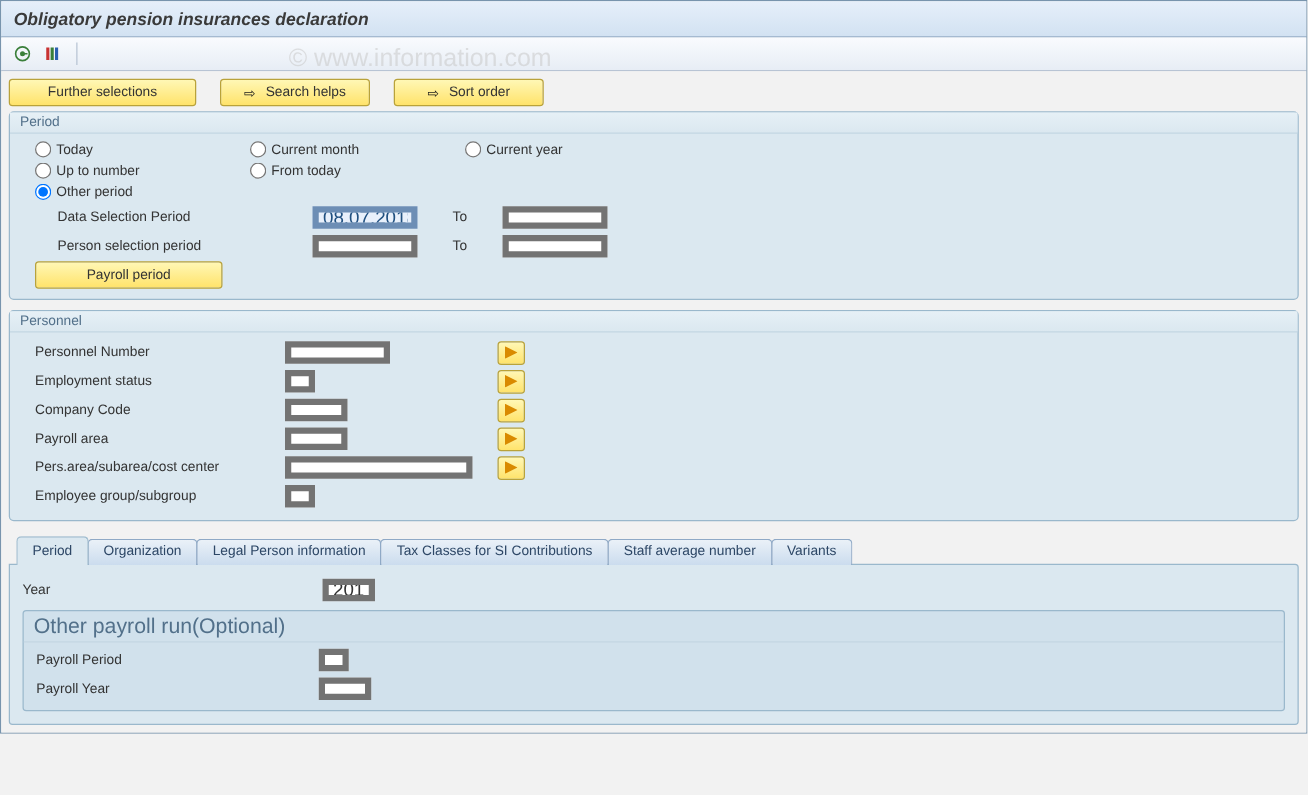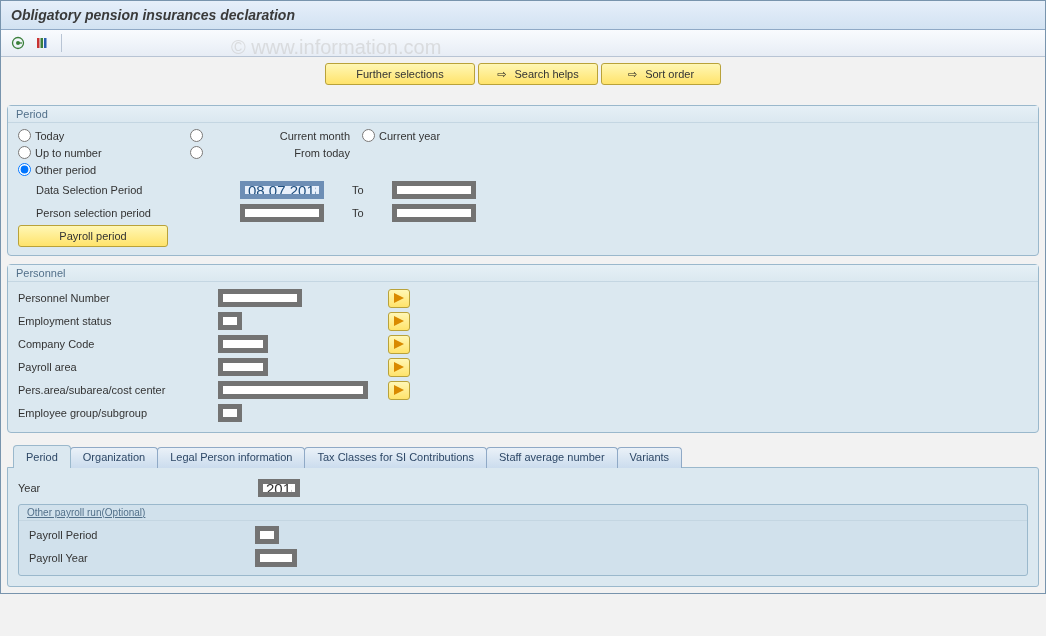--- a/index.html
+++ b/index.html
@@ -29,21 +29,21 @@
   .tb-icon {
     width: 18px; height: 18px;
     display:flex;align-items:center;justify-content:center;
     border:1px solid transparent;
     border-radius:2px;
   }
   .tb-sep { width:1px; height:18px; background:#b8c4d4; margin:0 4px; }
 
   .content { padding: 6px; background:#f2f2f2;}
 
-  .action-btns { display:flex; gap:3px; margin-bottom:20px;justify-content:center;}
+  .action-btns { display:flex; gap:19px; margin-bottom:4px;}
   .sap-btn {
     display:flex; align-items:center;
     height:22px;
     padding:0 12px;
     font-size:11px;
     color:#333;
     background: linear-gradient(to bottom, #fff7b5, #ffe36b);
     border:1px solid #b9a23a;
     border-radius:3px;
   }
@@ -58,27 +58,27 @@
     margin-bottom:8px;
   }
   .group-title {
     font-size:11px;
     color:#52708a;
     padding:2px 8px 0 8px;
     background: linear-gradient(to bottom, #e6f0f6, #dbe8f0);
     border-bottom:1px solid #c4d6e2;
     height:17px;
   }
-  .group-body { padding:6px 10px; }
+  .group-body { padding:6px 20px; }
 
   .radio-row { display:flex; gap:12px; margin-bottom:4px;}
   .radio-cell { display:flex; align-items:center; gap:4px; }
   .radio-cell input[type=radio]{ margin:0; }
   .col1 { width:160px; }
-  .col2 { width:160px;justify-content:space-between; }
+  .col2 { width:160px; }
   .col3 { width:110px; }
 
   .field-row { display:flex; align-items:center; margin-bottom:3px; height:20px; gap:0;}
   .field-label { padding-left:18px; }
   .f-lbl-w1 { width:222px; }
   .f-lbl-w2 { width:200px; }
 
   .txt {
     border:5px solid #737373;
     background:#fff;
@@ -136,25 +136,24 @@
     margin-top:-1px;
   }
 
   .inner-group {
     background:#d1e1ec;
     border:1px solid #9ab8cc;
     border-radius:3px;
     margin-top:6px;
   }
   .inner-title {
-    font-size:10px;
+    font-size:17px;
     color:#52708a;
     padding:2px 8px;
     border-bottom:1px solid #c4d6e2;
-    text-decoration:underline;
   }
   .inner-body { padding:4px 10px; }
 
   .watermark {
     position:absolute;
     left:230px; top:35px;
     font-size:20px;
     color:rgba(200,200,200,0.55);
     pointer-events:none;
     z-index:5;

